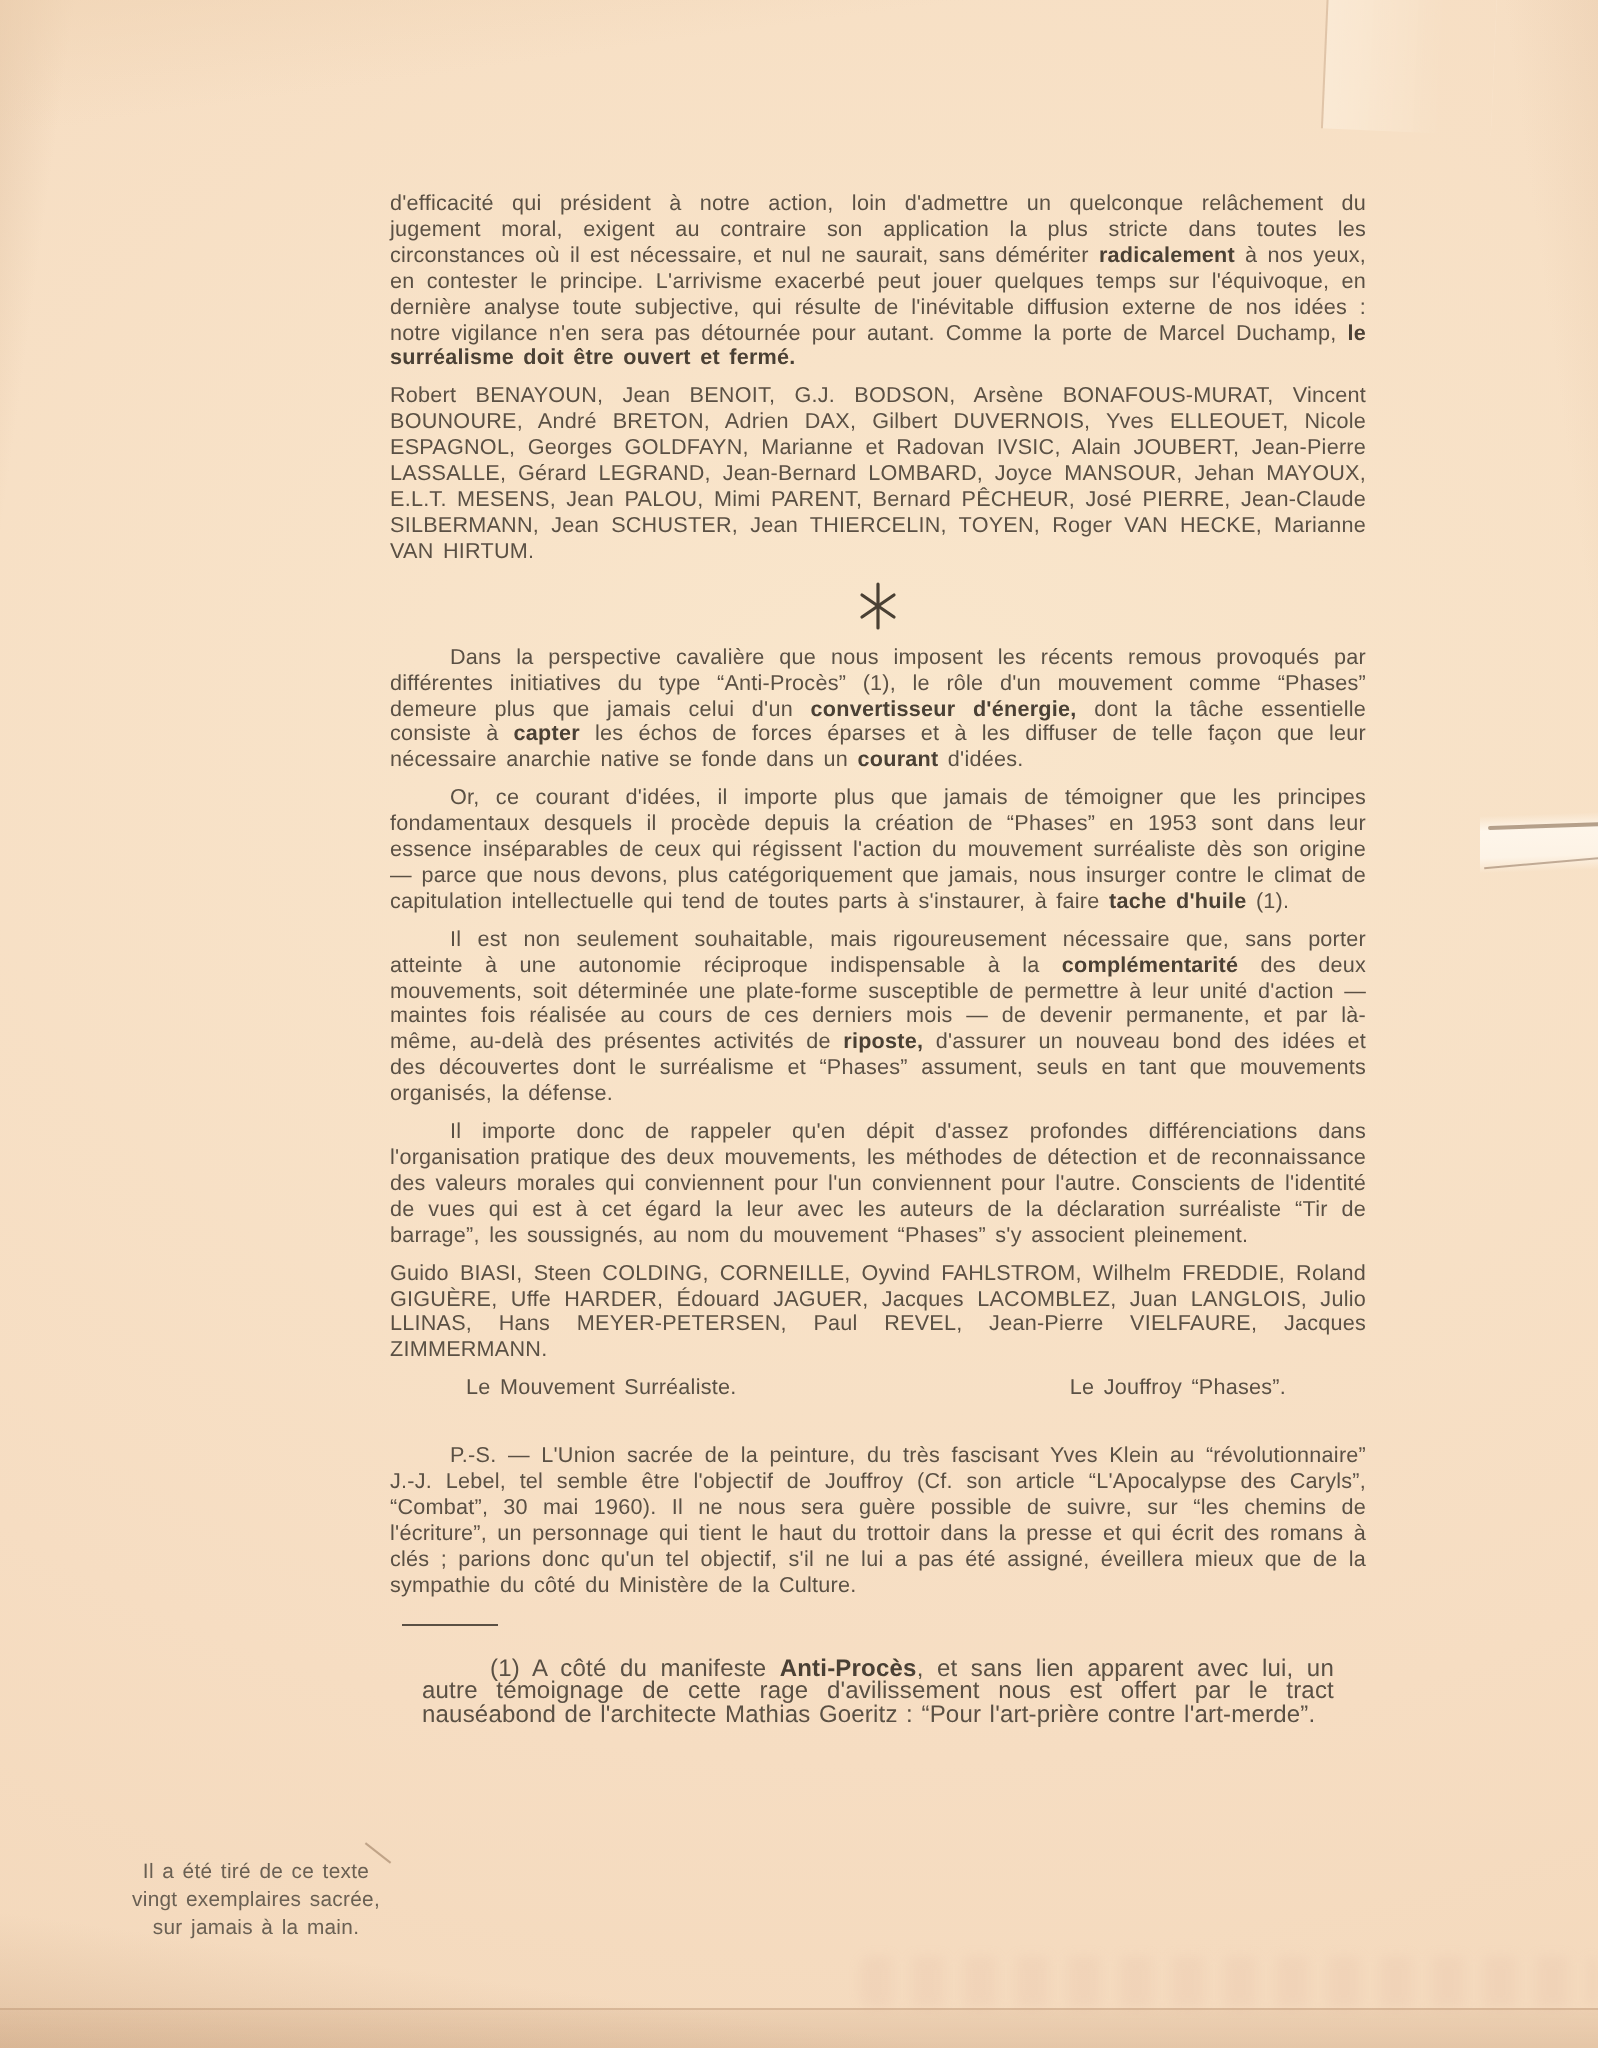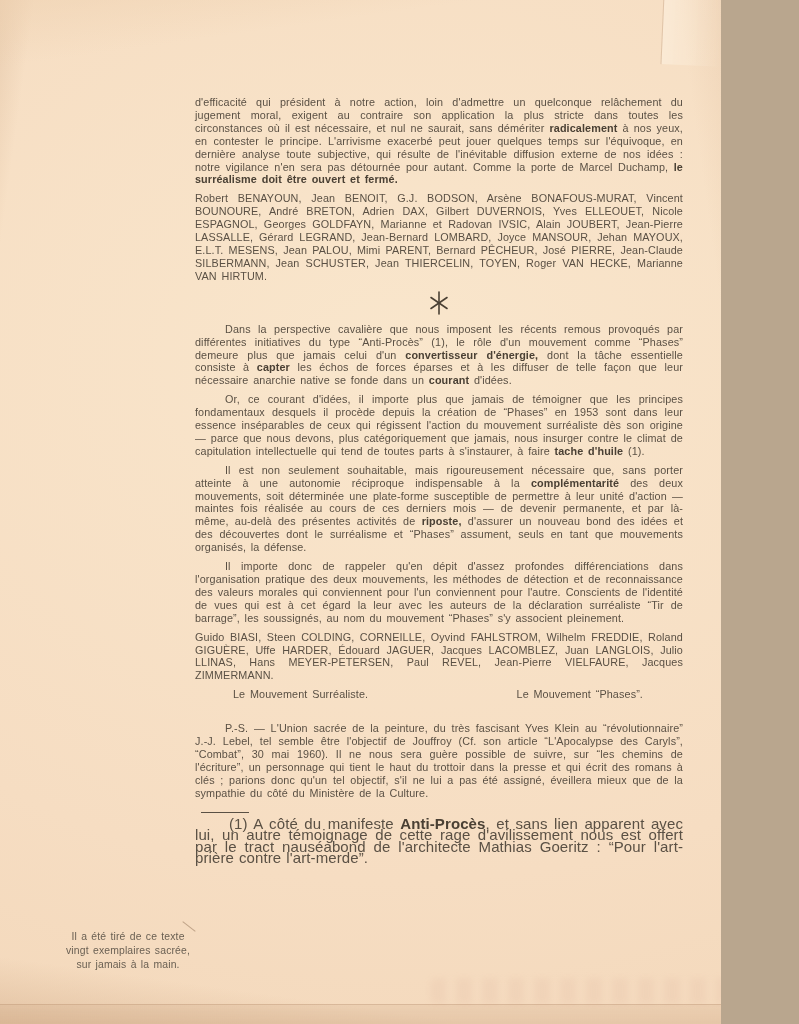--- a/index.html
+++ b/index.html
@@ -2,21 +2,21 @@
 <html lang="fr"><head>
 <meta charset="utf-8">
 <style>
   html,body{margin:0;padding:0;}
   body{
     width:799px;height:1024px;overflow:hidden;
     font-family:"Liberation Sans", sans-serif;
     background:#b9a68e;
   }
   .sheet{
-    position:relative;width:721px;height:1024px;overflow:hidden;
+    position:relative;width:799px;height:1024px;overflow:hidden;
     color:#5a5044;
     background:
       linear-gradient(172deg, rgba(238,209,176,.55) 0%, rgba(238,209,176,0) 6%),
       linear-gradient(98deg,  rgba(206,170,136,.30) 0%, rgba(206,170,136,0) 4%),
       linear-gradient(262deg, rgba(216,180,146,.22) 0%, rgba(216,180,146,0) 5%),
       linear-gradient(8deg,   rgba(198,158,122,.38) 0%, rgba(198,158,122,0) 6%),
       radial-gradient(1250px 950px at 55% 35%, #f9e6cc 0%, #f6ddc2 55%, #f1d4b5 100%);
   }
   
   .crease-top-right{
@@ -72,24 +72,24 @@
   .sigs{
     display:flex;justify-content:space-between;
     margin:4px 0 22px 0;padding-left:38px;padding-right:40px;
     font-size:10.8px;letter-spacing:.12px;word-spacing:1.6px;text-align:right;
   }
   .footnote-rule{
     width:48px;border:0;border-top:1px solid #5a5044;
     margin:12px 0 5px 6px;
   }
   .footnote{
-    font-size:15px;line-height:11.4px;
+    font-size:12px;line-height:11.4px;
     text-align:justify;text-indent:34px;
     word-spacing:.8px;letter-spacing:.1px;
-    margin:0;
+    margin:16px;
   }
   .sidenote{
     position:absolute;left:60px;top:930px;width:136px;
     text-align:center;font-size:10.4px;line-height:14px;
     color:#6a6053;letter-spacing:.15px;word-spacing:1.2px;
   }
 </style>
 </head>
 <body>
 
@@ -124,21 +124,21 @@
     <div>
         <p class="para indent"><span>Dans la perspective cavalière que nous imposent les récents remous provoqués par différentes initiatives du type “Anti-Procès” (1), le rôle d'un mouvement comme “Phases” demeure plus que jamais celui d'un </span><span class="b">convertisseur d'énergie,</span><span> dont la tâche essentielle consiste à </span><span class="b">capter</span><span> les échos de forces éparses et à les diffuser de telle façon que leur nécessaire anarchie native se fonde dans un </span><span class="b">courant</span><span> d'idées.</span></p>
         <p class="para indent"><span>Or, ce courant d'idées, il importe plus que jamais de témoigner que les principes fondamentaux desquels il procède depuis la création de “Phases” en 1953 sont dans leur essence inséparables de ceux qui régissent l'action du mouvement surréaliste dès son origine — parce que nous devons, plus catégoriquement que jamais, nous insurger contre le climat de capitulation intellectuelle qui tend de toutes parts à s'instaurer, à faire </span><span class="b">tache d'huile</span><span> (1).</span></p>
         <p class="para indent"><span>Il est non seulement souhaitable, mais rigoureusement nécessaire que, sans porter atteinte à une autonomie réciproque indispensable à la </span><span class="b">complémentarité</span><span> des deux mouvements, soit déterminée une plate-forme susceptible de permettre à leur unité d'action — maintes fois réalisée au cours de ces derniers mois — de devenir permanente, et par là-même, au-delà des présentes activités de </span><span class="b">riposte,</span><span> d'assurer un nouveau bond des idées et des découvertes dont le surréalisme et “Phases” assument, seuls en tant que mouvements organisés, la défense.</span></p>
         <p class="para indent"><span>Il importe donc de rappeler qu'en dépit d'assez profondes différenciations dans l'organisation pratique des deux mouvements, les méthodes de détection et de reconnaissance des valeurs morales qui conviennent pour l'un conviennent pour l'autre. Conscients de l'identité de vues qui est à cet égard la leur avec les auteurs de la déclaration surréaliste “Tir de barrage”, les soussignés, au nom du mouvement “Phases” s'y associent pleinement.</span></p>
         <p class="para"><span>Guido BIASI, Steen COLDING, CORNEILLE, Oyvind FAHLSTROM, Wilhelm FREDDIE, Roland GIGUÈRE, Uffe HARDER, Édouard JAGUER, Jacques LACOMBLEZ, Juan LANGLOIS, Julio LLINAS, Hans MEYER-PETERSEN, Paul REVEL, Jean-Pierre VIELFAURE, Jacques ZIMMERMANN.</span></p>
       </div>
 
     <div class="sigs">
       <span>Le Mouvement Surréaliste.</span>
-      <span>Le Mouvement “Phases”.</span>
+      <span>Le Jouffroy “Phases”.</span>
     </div>
 
     <div>
         <p class="para indent"><span class="i">P.-S. — </span><span>L'Union sacrée de la peinture, du très fascisant Yves Klein au “révolutionnaire” J.-J. Lebel, tel semble être l'objectif de Jouffroy (Cf. son article “L'Apocalypse des Caryls”, “Combat”, 30 mai 1960). Il ne nous sera guère possible de suivre, sur “les chemins de l'écriture”, un personnage qui tient le haut du trottoir dans la presse et qui écrit des romans à clés ; parions donc qu'un tel objectif, s'il ne lui a pas été assigné, éveillera mieux que de la sympathie du côté du Ministère de la Culture.</span></p>
       </div>
 
     <hr class="footnote-rule">
     <p class="footnote"><span>(1) A côté du manifeste </span><span class="b">Anti-Procès</span><span>, et sans lien apparent avec lui, un autre témoignage de cette rage d'avilissement nous est offert par le tract nauséabond de l'architecte Mathias Goeritz : “Pour l'art-prière contre l'art-merde”.</span></p>
   </div>
 

